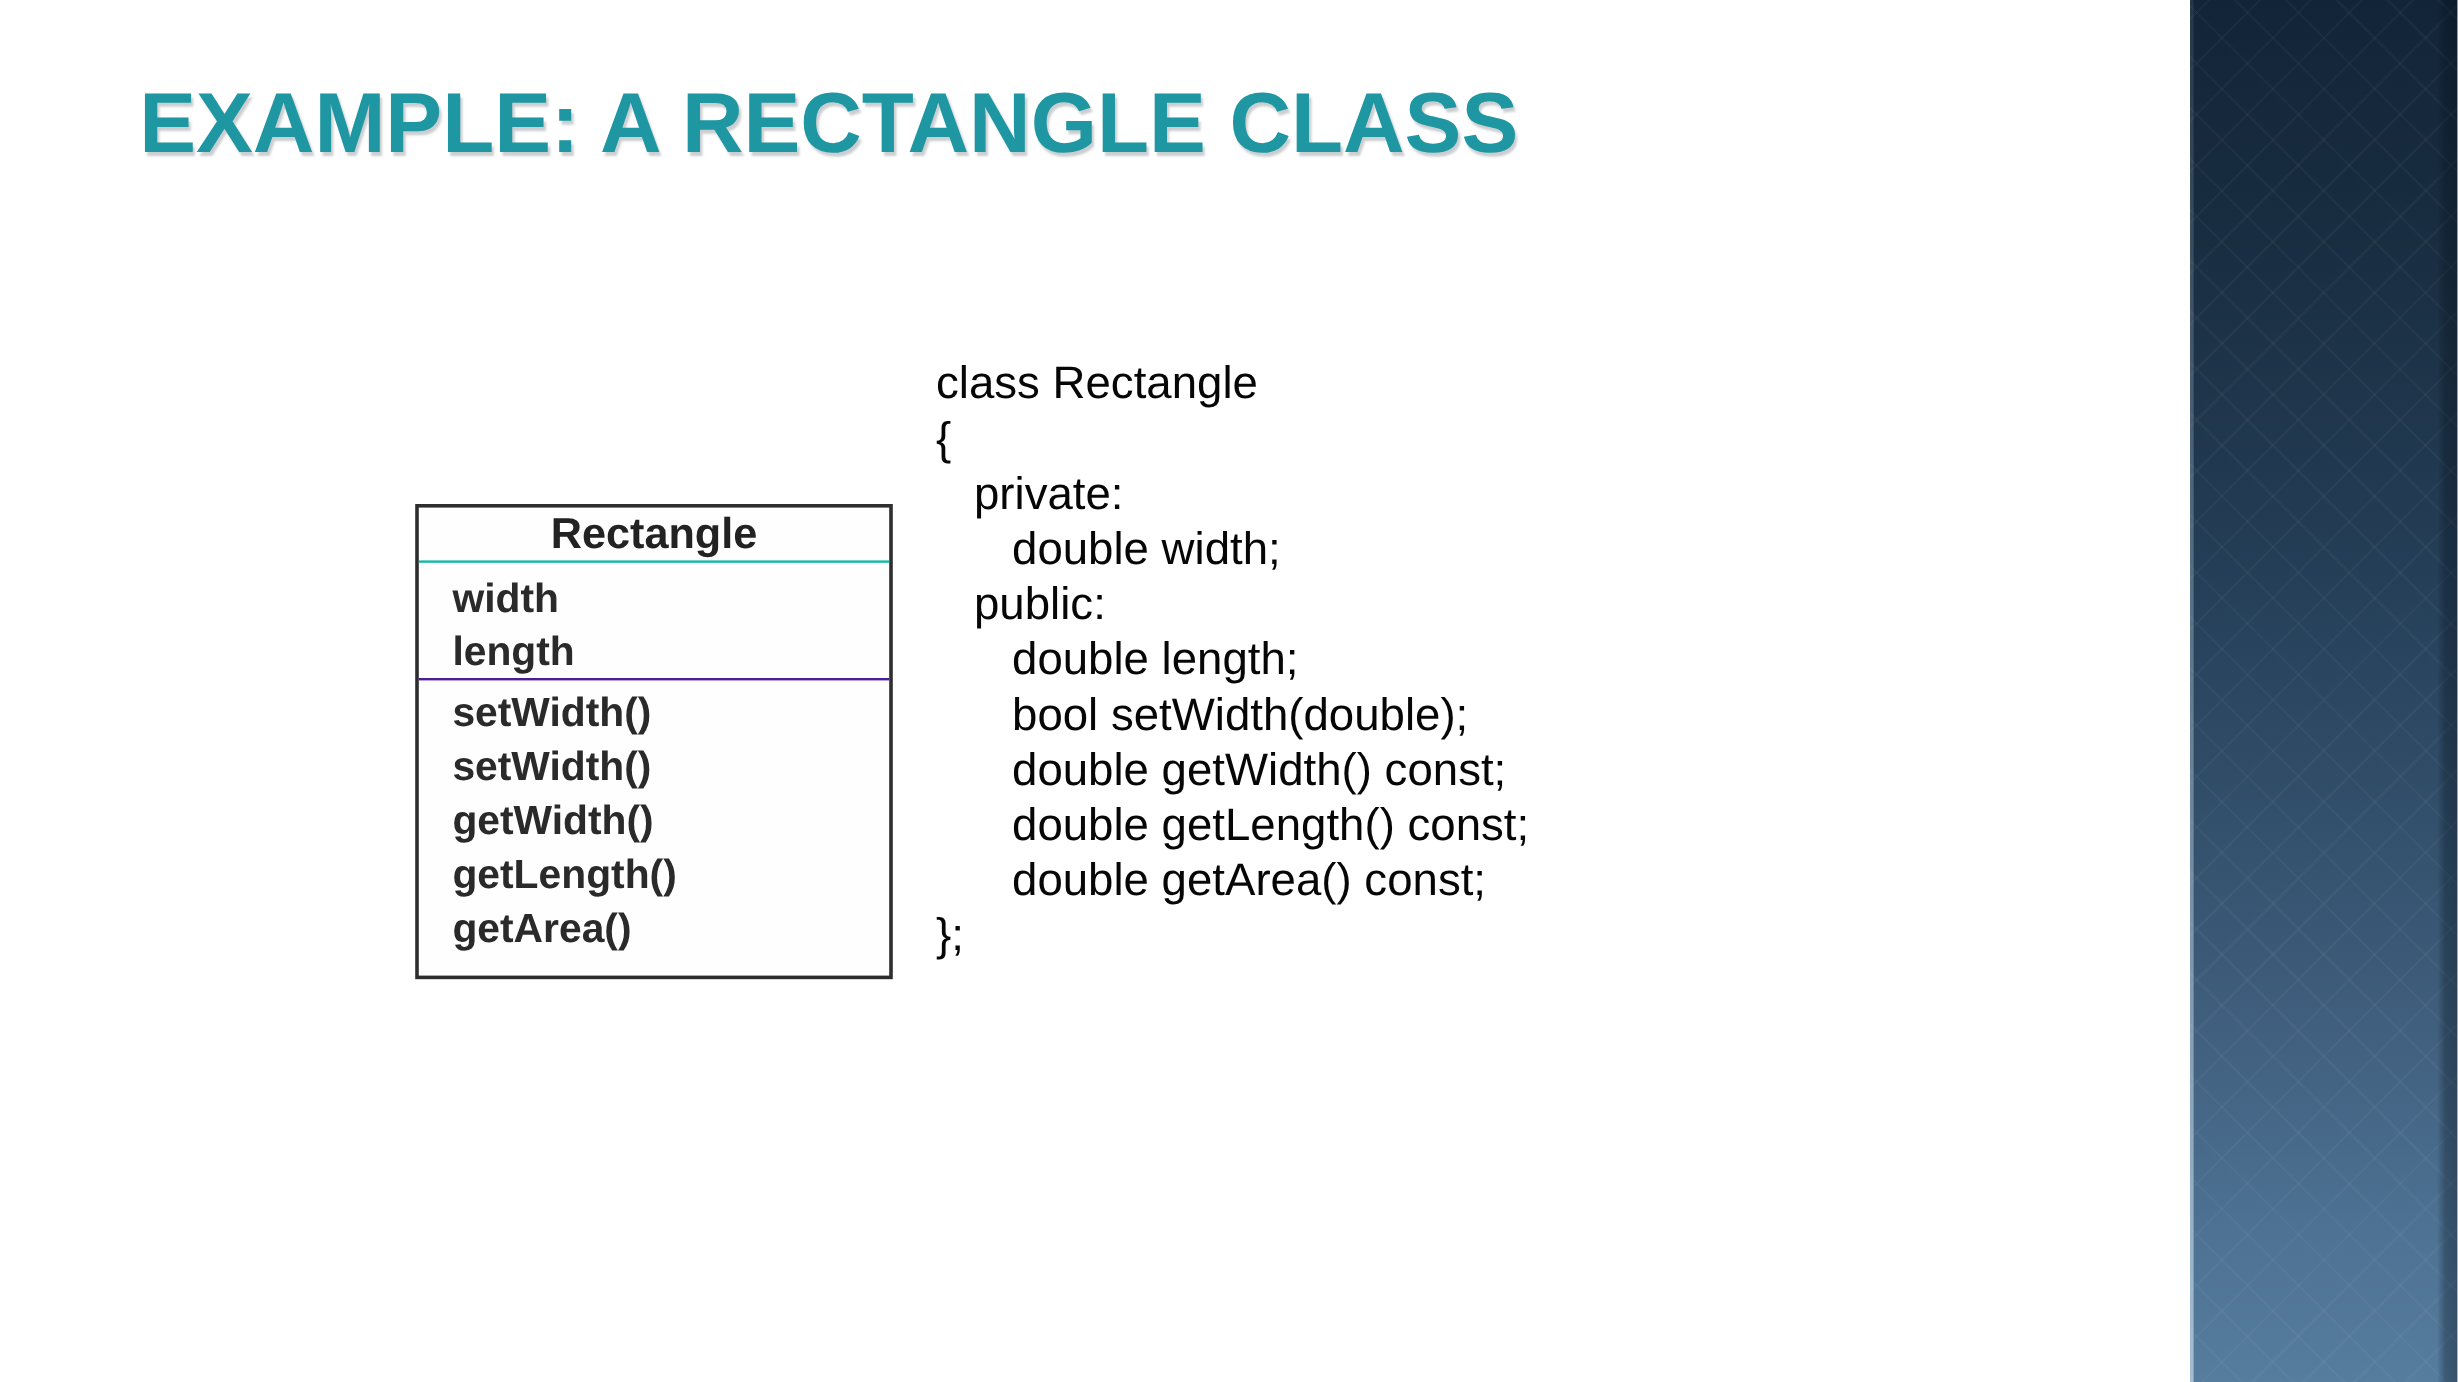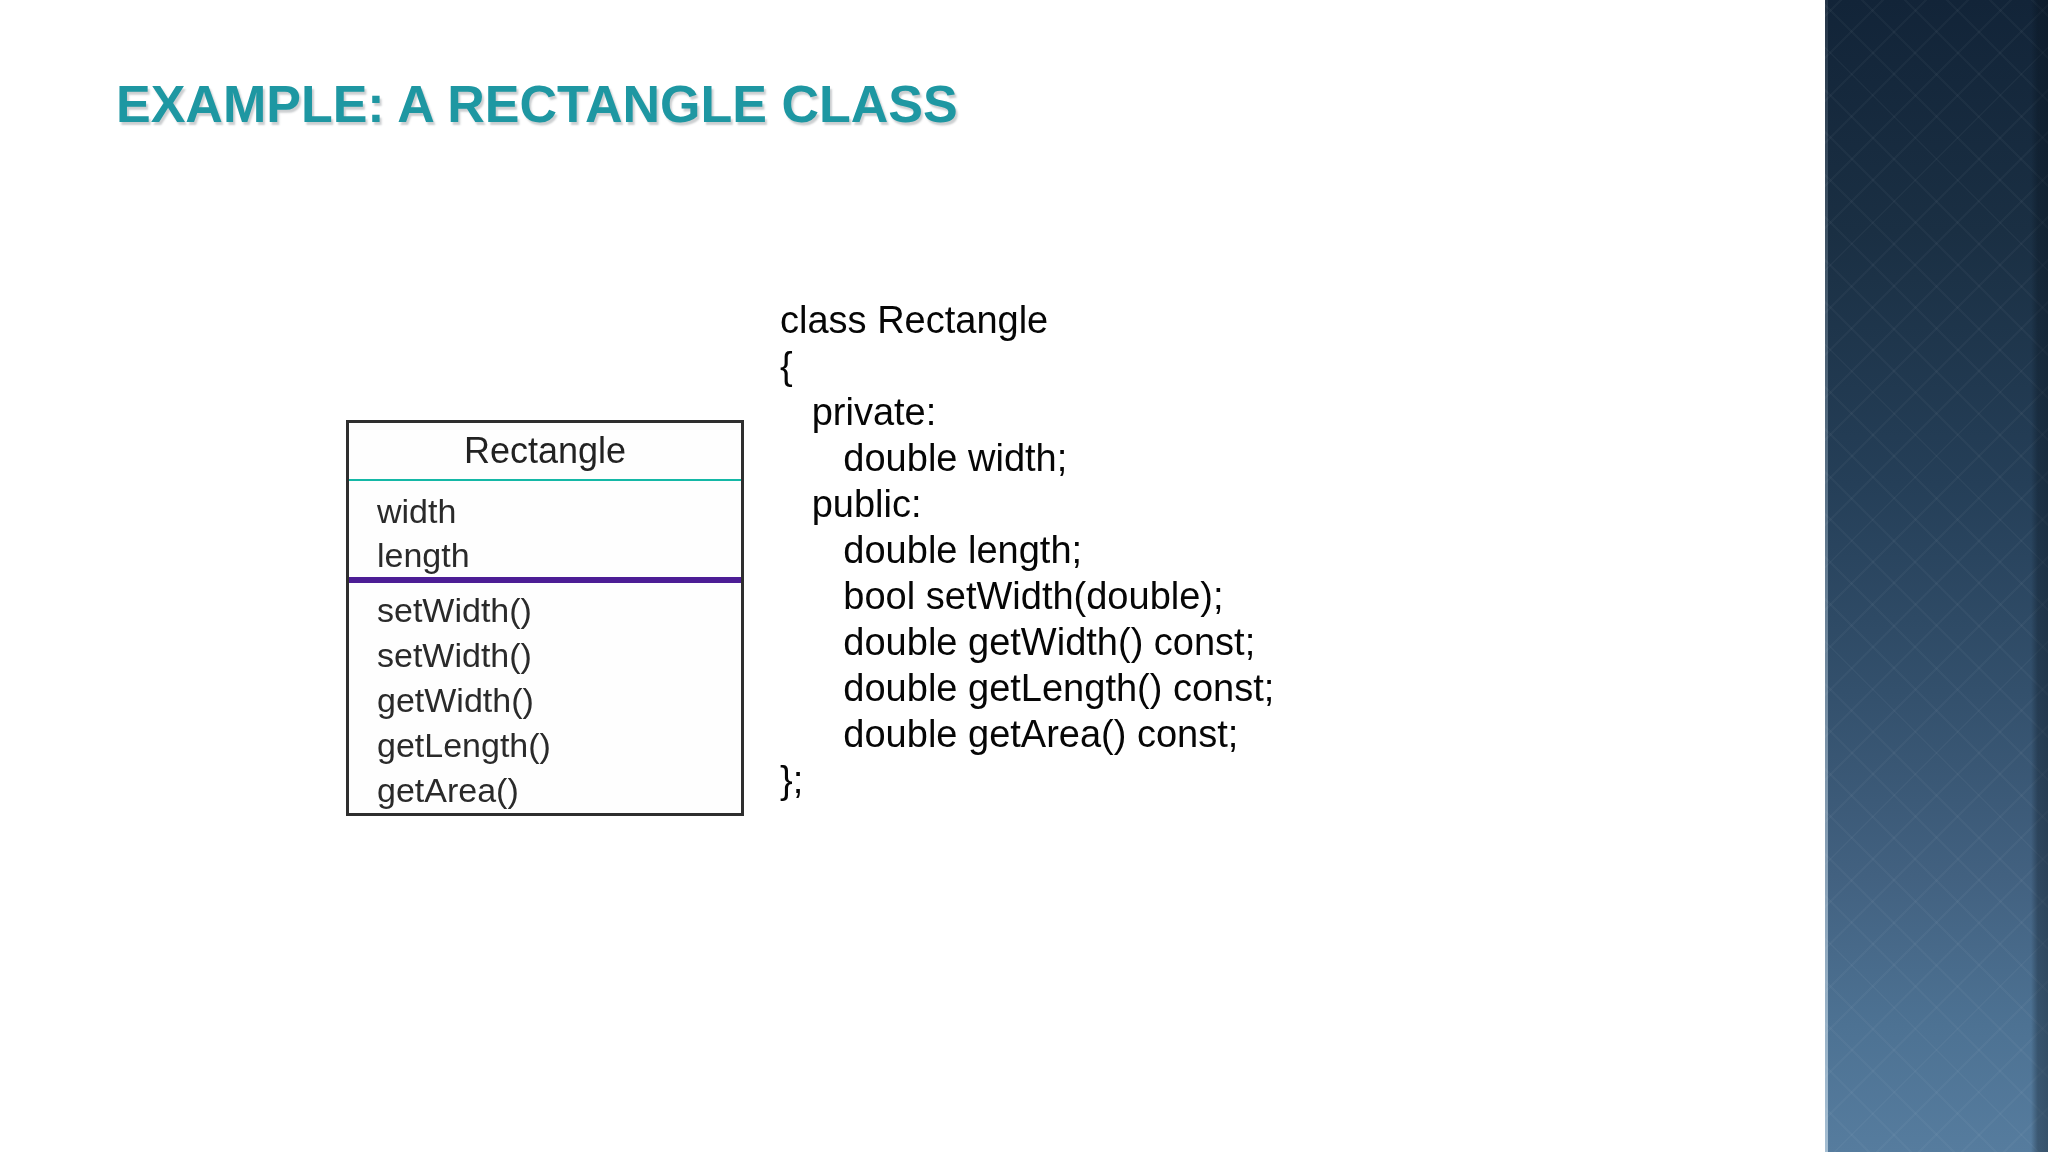--- a/index.html
+++ b/index.html
@@ -18,21 +18,21 @@
     height: 1152px;
     background: #ffffff;
   }
 
   
   .slide-title {
     position: absolute;
     left: 116px;
     top: 64px;
     margin: 0;
-    font-size: 52px;
+    font-size: 71px;
     line-height: 80px;
     font-weight: bold;
     letter-spacing: 0px;
     color: #1e97a2;
     text-shadow: 2px 3px 2px rgba(70, 80, 85, 0.28);
     white-space: nowrap;
   }
 
   
   .uml-box {
@@ -40,20 +40,21 @@
     left: 346px;
     top: 420px;
     width: 398px;
     height: 396px;
     box-sizing: border-box;
     border: 3px solid #2e2e2e;
     background: #fefefe;
     color: #262626;
     display: flex;
     flex-direction: column;
+    font-weight: bold;
   }
   .uml-title-compartment {
     height: 73px;
     box-sizing: border-box;
     display: flex;
     align-items: center;
     justify-content: center;
   }
   .uml-class-name {
     font-size: 36px;
@@ -61,22 +62,22 @@
   }
   .uml-attr-compartment {
     height: 102px;
     box-sizing: border-box;
     border-top: 2px solid #14b8a6;
     padding: 8px 0 0 28px;
   }
   .uml-method-compartment {
     flex: 1;
     box-sizing: border-box;
-    border-top: 6px solid #4c1d95;
-    padding: 5px 0 0 28px;
+    border-top: 2px solid #4c1d95;
+    padding: 5px 0 16px 28px;
   }
   .uml-line {
     font-size: 34px;
     line-height: 44px;
     color: #2a2a2a;
     white-space: pre;
   }
   .uml-method-compartment .uml-line {
     line-height: 45px;
   }

